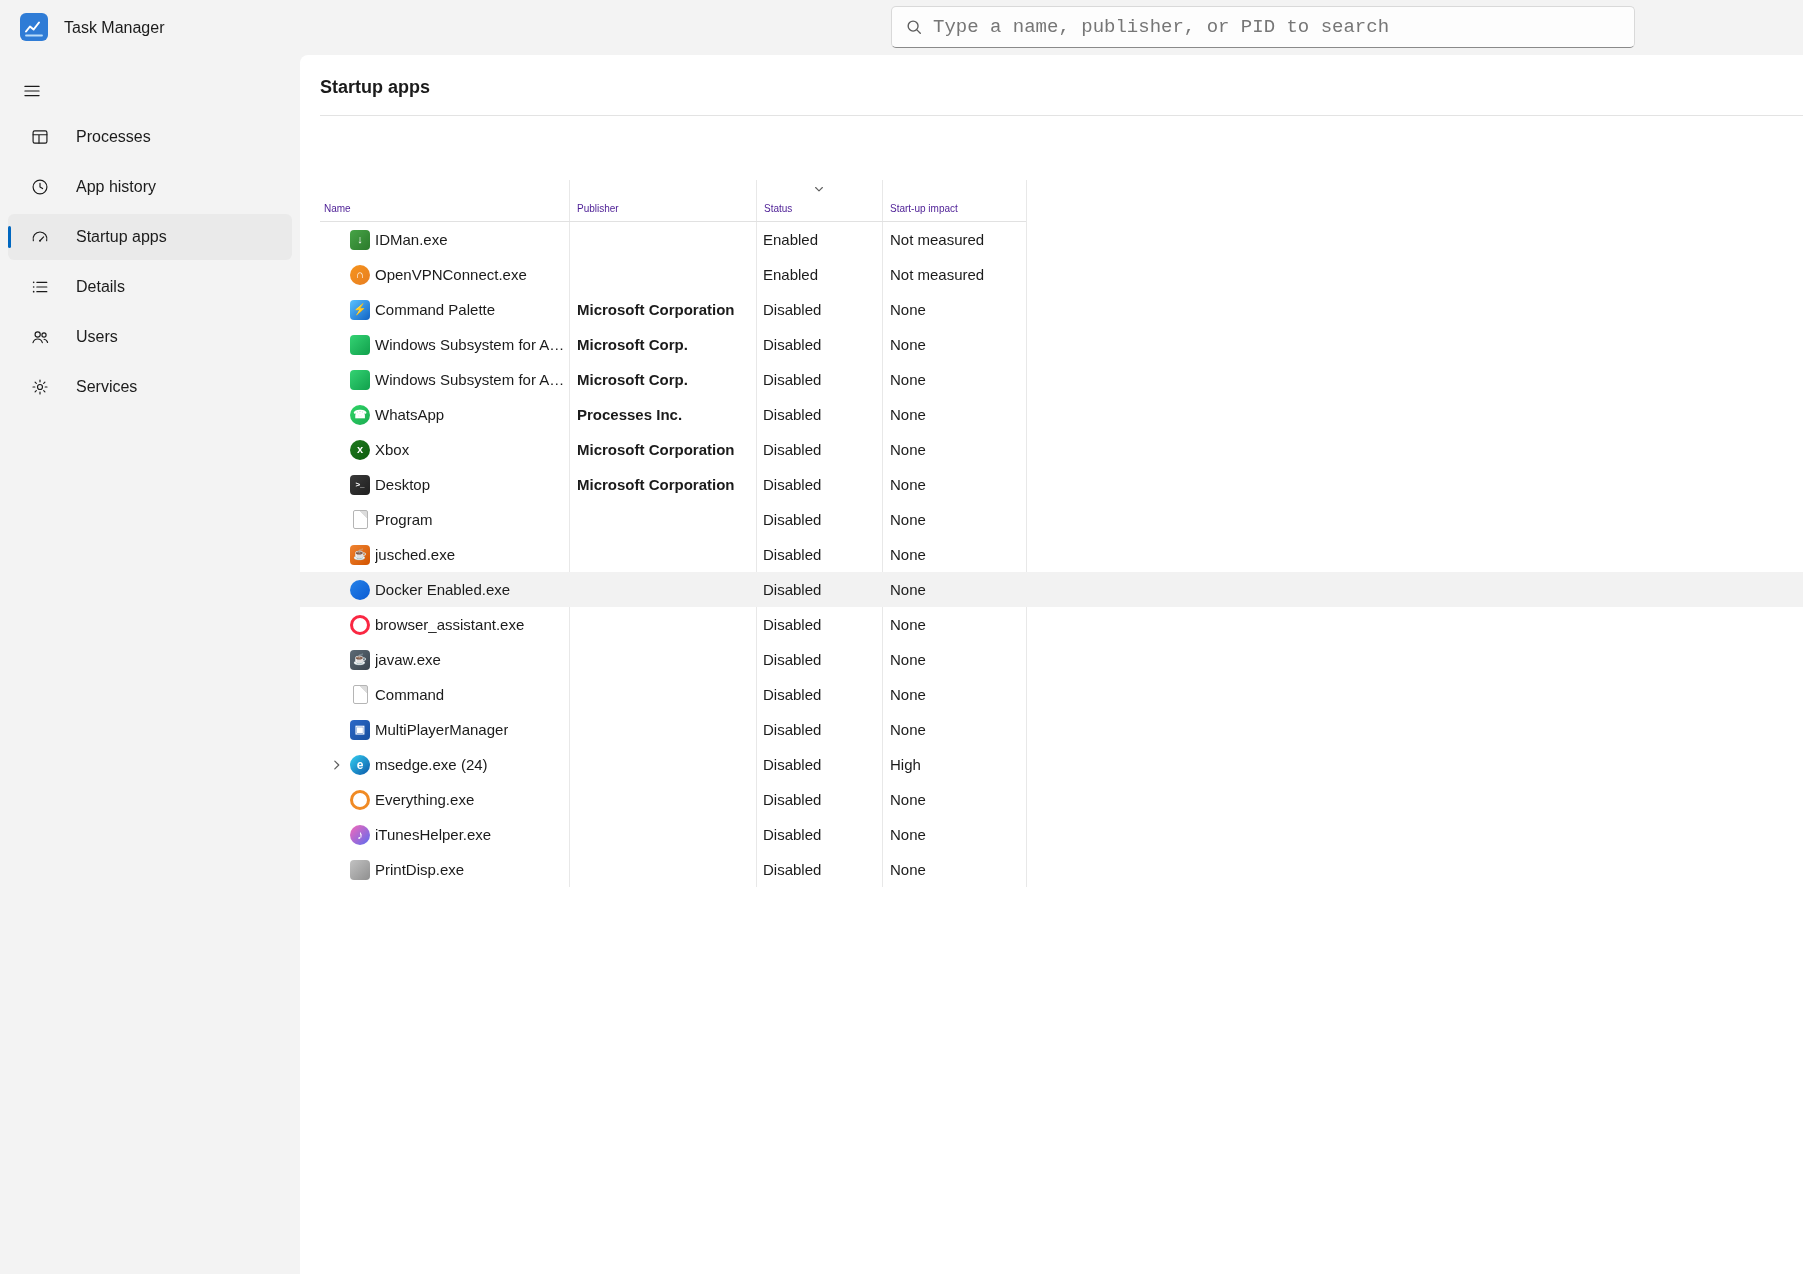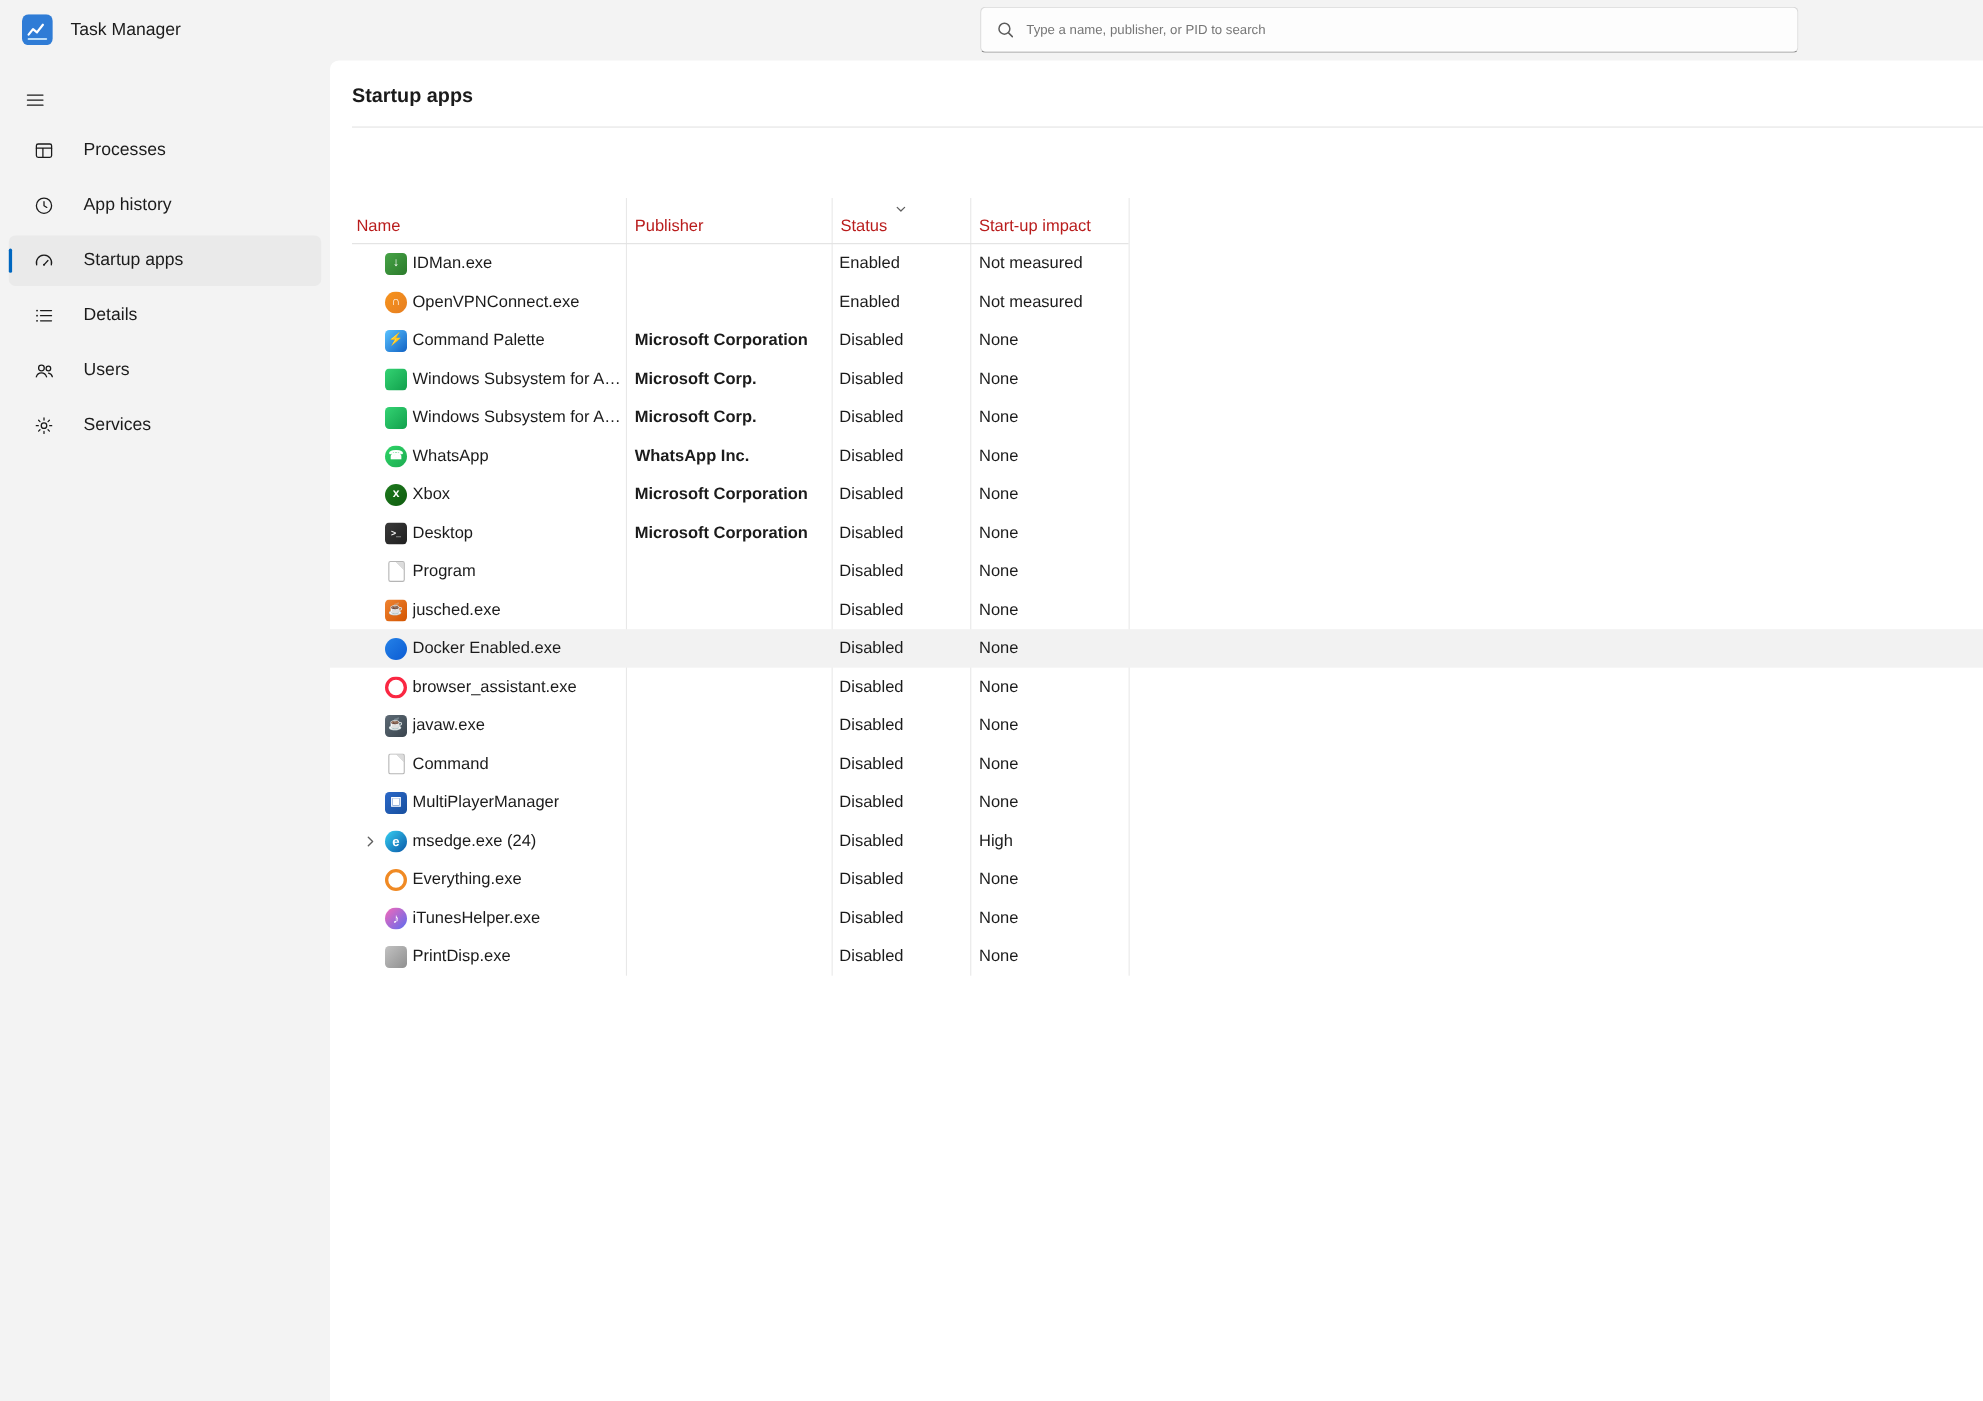--- a/index.html
+++ b/index.html
@@ -19,21 +19,21 @@
   .app-badge { position:absolute; left:20px; top:13px; width:28px; height:28px; }
   .app-title { position:absolute; left:64px; top:0; height:55px; line-height:55px; font-size:16px; color:#1b1b1b; }
   .search-box {
     position:absolute; left:891px; top:6px; width:744px; height:42px;
     background:#fdfdfd; border:1px solid #d9d9d9; border-bottom-color:#8a8a8a;
     border-radius:5px; display:flex; align-items:center;
   }
   .search-box .search-glyph { margin-left:13px; display:flex; align-items:center; }
   .search-box input {
     flex:1; border:none; outline:none; background:transparent;
-    font-family:Liberation Sans, sans-serif; font-size:12px; color:#1b1b1b;
+    font-family:Liberation Mono, monospace; font-size:19px; color:#1b1b1b;
     padding:0 12px 0 10px;
   }
   .search-box input::placeholder { color:#767676; }
 
   
   .sidebar { position:absolute; left:0; top:55px; width:300px; bottom:0; background:#f3f3f3; }
   .hamburger {
     position:absolute; left:12px; top:18px; width:40px; height:36px;
     border:none; background:transparent; border-radius:6px;
     display:flex; align-items:center; justify-content:center; cursor:pointer;
@@ -57,21 +57,21 @@
     background:#ffffff; border-radius:8px 0 0 0;
   }
   .page-title { position:absolute; left:20px; top:22px; font-size:18px; font-weight:700; color:#1b1b1b; }
   .title-divider { position:absolute; left:20px; right:0; top:60px; height:1px; background:#e3e3e3; }
 
   
   .table { position:absolute; left:20px; top:125px; width:706px; }
   .thead { display:flex; height:42px; border-bottom:1px solid #e1e1e1; position:relative; }
   .th {
     display:flex; align-items:flex-end; padding-bottom:7px; padding-left:8px;
-    font-size:15px; color:#b91c1c; position:relative; cursor:pointer; white-space:nowrap;
+    font-size:10px; color:#4c1d95; position:relative; cursor:pointer; white-space:nowrap;
   }
   .th-name { width:249px; padding-left:4px; }
   .th-pub { width:187px; }
   .th-status { width:126px; }
   .th-impact { width:124px; }
   .sort-chevron { position:absolute; top:3px; left:50%; transform:translateX(-50%); }
 
   .col-sep { position:absolute; top:0; width:1px; height:707px; background:#e8e8e8; }
 
   .tbody { position:relative; }
@@ -292,21 +292,21 @@
   </div>
 
   <div class="row">
     <div class="c-name">
       <span class="row-chevron" style="visibility: hidden;"></span>
       <span class="app-icon icon-circle" style="background: linear-gradient(135deg, rgb(47, 213, 103), rgb(28, 171, 81));">
               <span class="glyph">☎</span>
             </span>
       <span class="cell-text name-text">WhatsApp</span>
     </div>
-    <div class="c-pub"><span class="cell-text">WhatsApp Inc.</span></div>
+    <div class="c-pub"><span class="cell-text">Processes Inc.</span></div>
     <div class="c-status"><span class="cell-text">Disabled</span></div>
     <div class="c-impact"><span class="cell-text">None</span></div>
   </div>
 
   <div class="row">
     <div class="c-name">
       <span class="row-chevron" style="visibility: hidden;"></span>
       <span class="app-icon icon-circle" style="background: linear-gradient(135deg, rgb(30, 122, 30), rgb(15, 92, 15));">
               <span class="glyph">x</span>
             </span>

